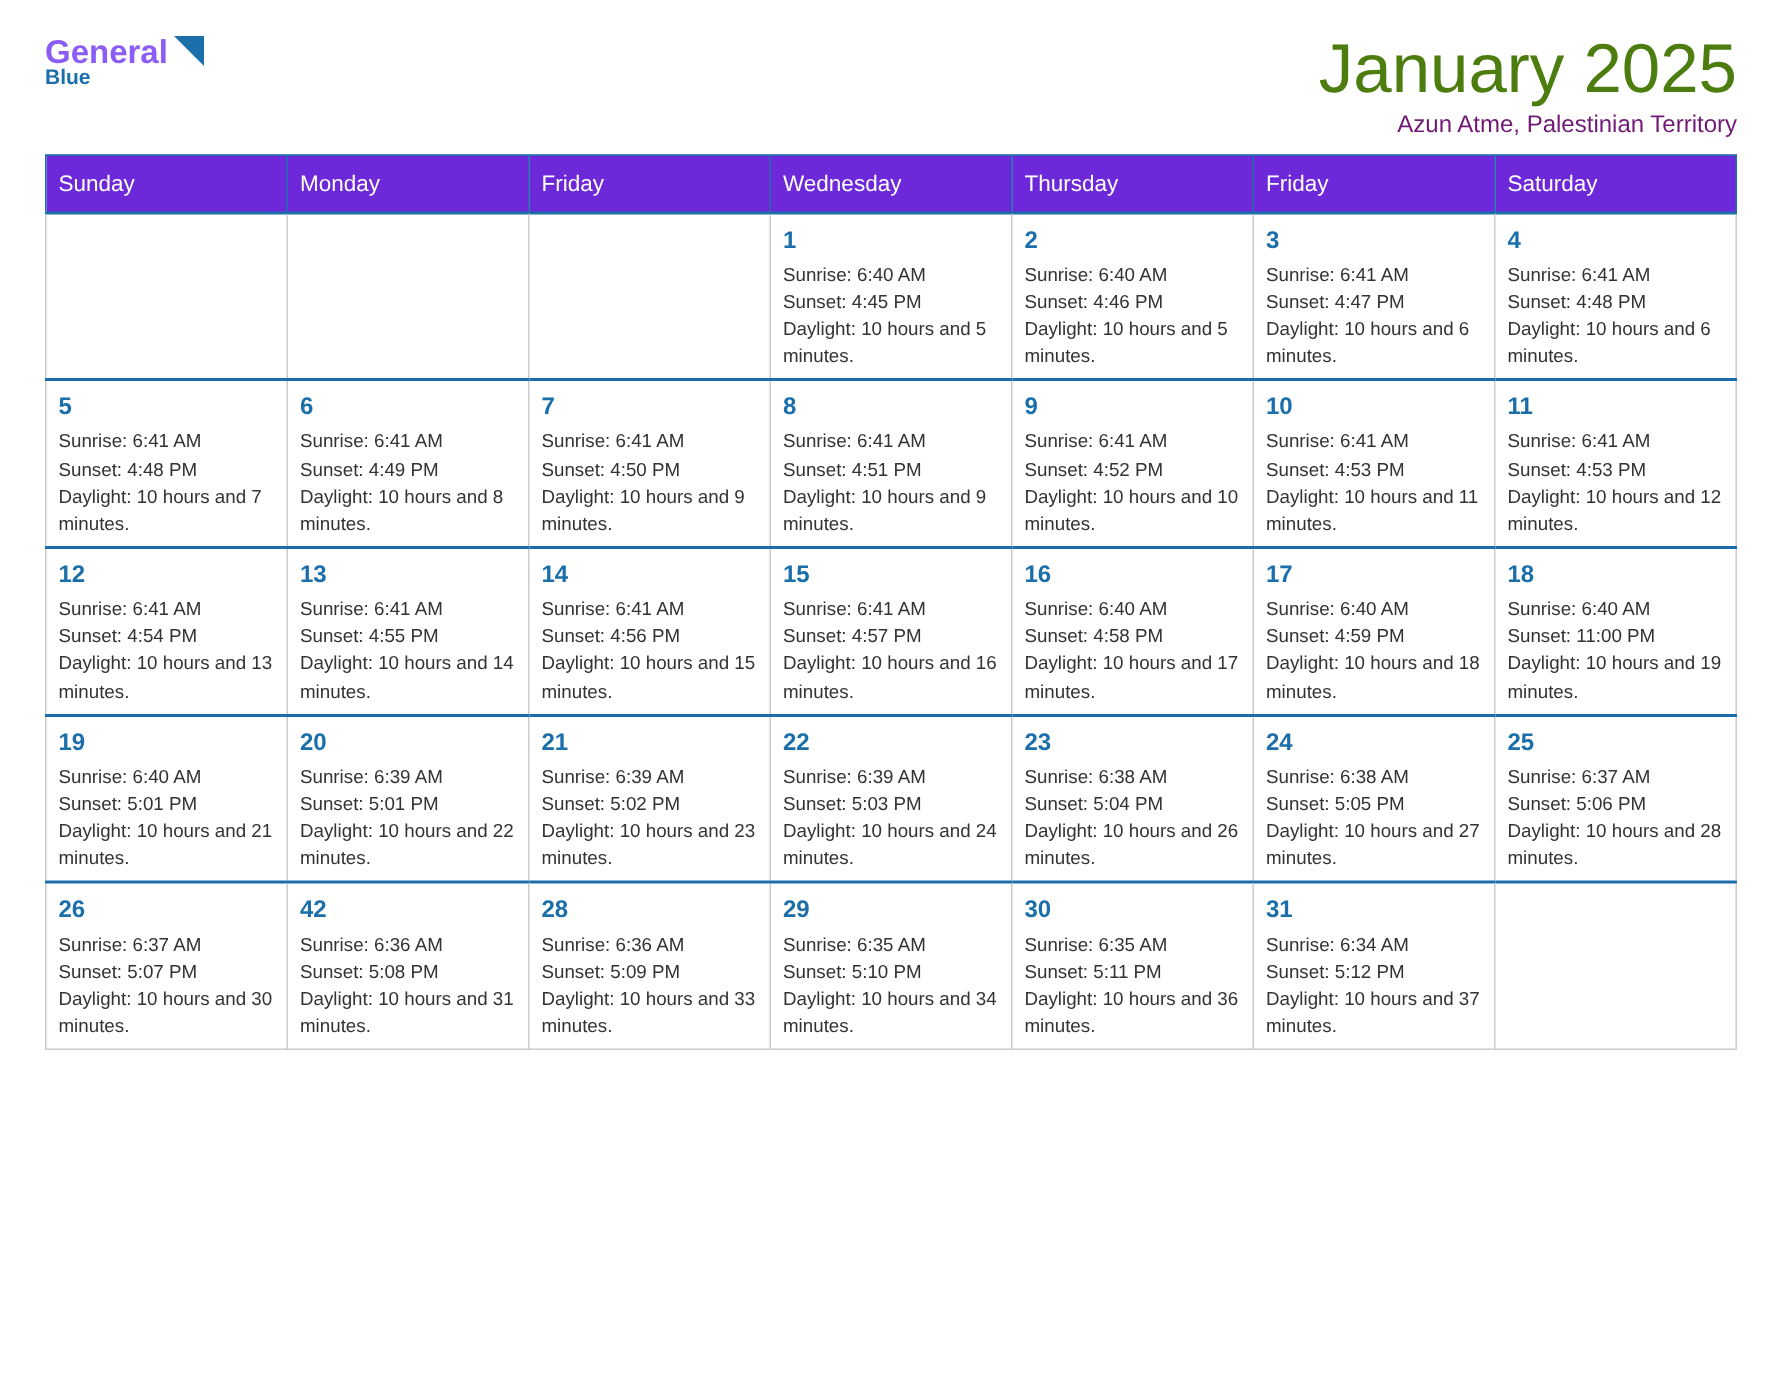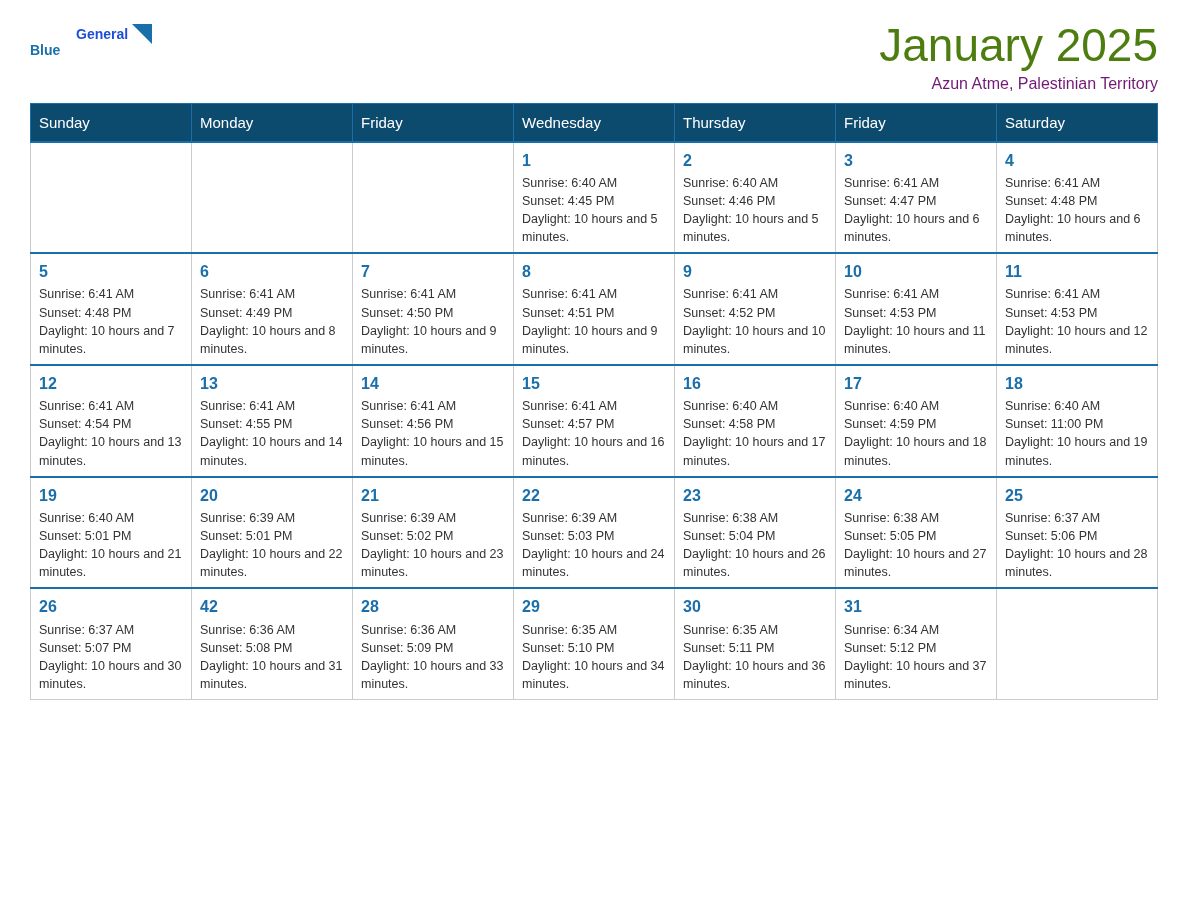--- a/index.html
+++ b/index.html
@@ -16,24 +16,23 @@
       justify-content: space-between;
       align-items: flex-start;
       margin-bottom: 10px;
     }
     .logo {
       display: flex;
       align-items: center;
       gap: 4px;
     }
     .logo-text-general {
-      font-size: 14px;
+      font-size: 22px;
       font-weight: bold;
-      color: #1d4ed8;
-      margin-left: 46px;
+      color: #8b5cf6;
     }
     .logo-text-blue {
       font-size: 14px;
       font-weight: bold;
       color: #1a6faa;
     }
     .title-section {
       text-align: right;
     }
     .month-title {
@@ -46,21 +45,21 @@
       font-size: 16px;
       color: #701a75;
       margin-top: 4px;
     }
     .calendar-table {
       width: 100%;
       border-collapse: collapse;
       margin-top: 10px;
     }
     .calendar-table thead tr th {
-      background-color: #0c4a6e;
+      background-color: #6d28d9;
       color: #fff;
       font-size: 15px;
       font-weight: normal;
       padding: 10px 8px;
       text-align: left;
       border: 1px solid #1a6faa;
     }
     .calendar-table tbody tr td {
       vertical-align: top;
       padding: 6px 8px;

